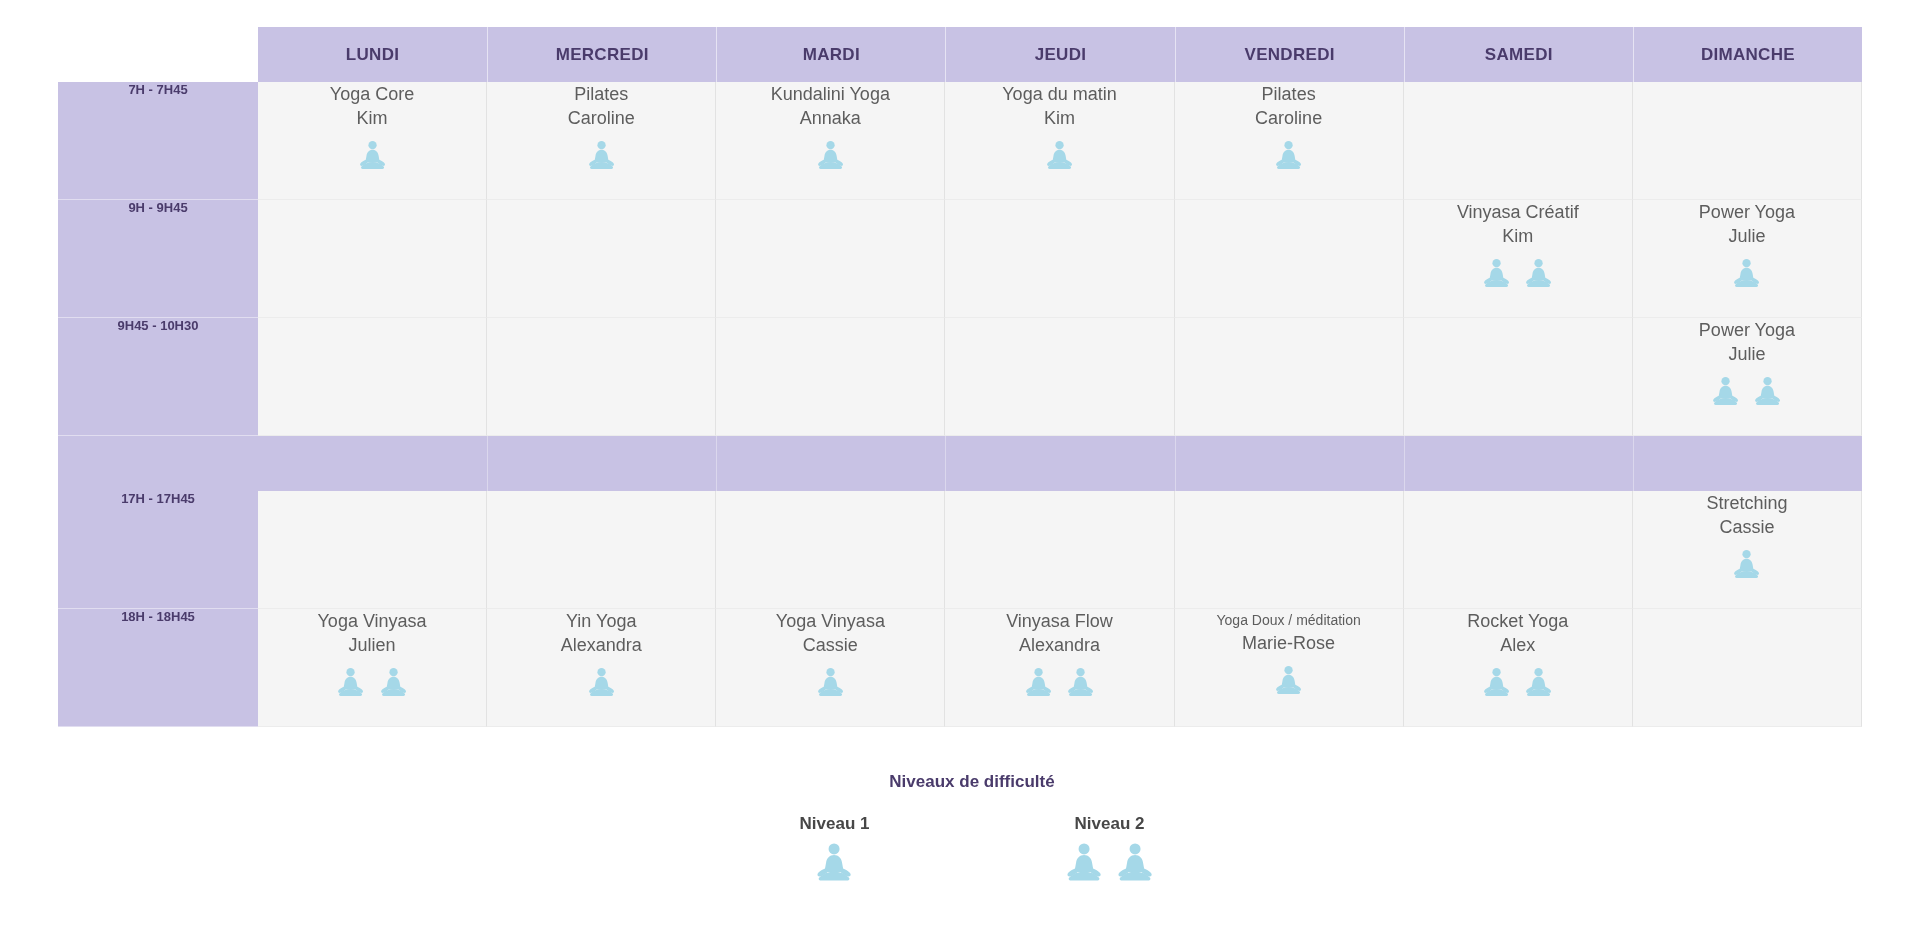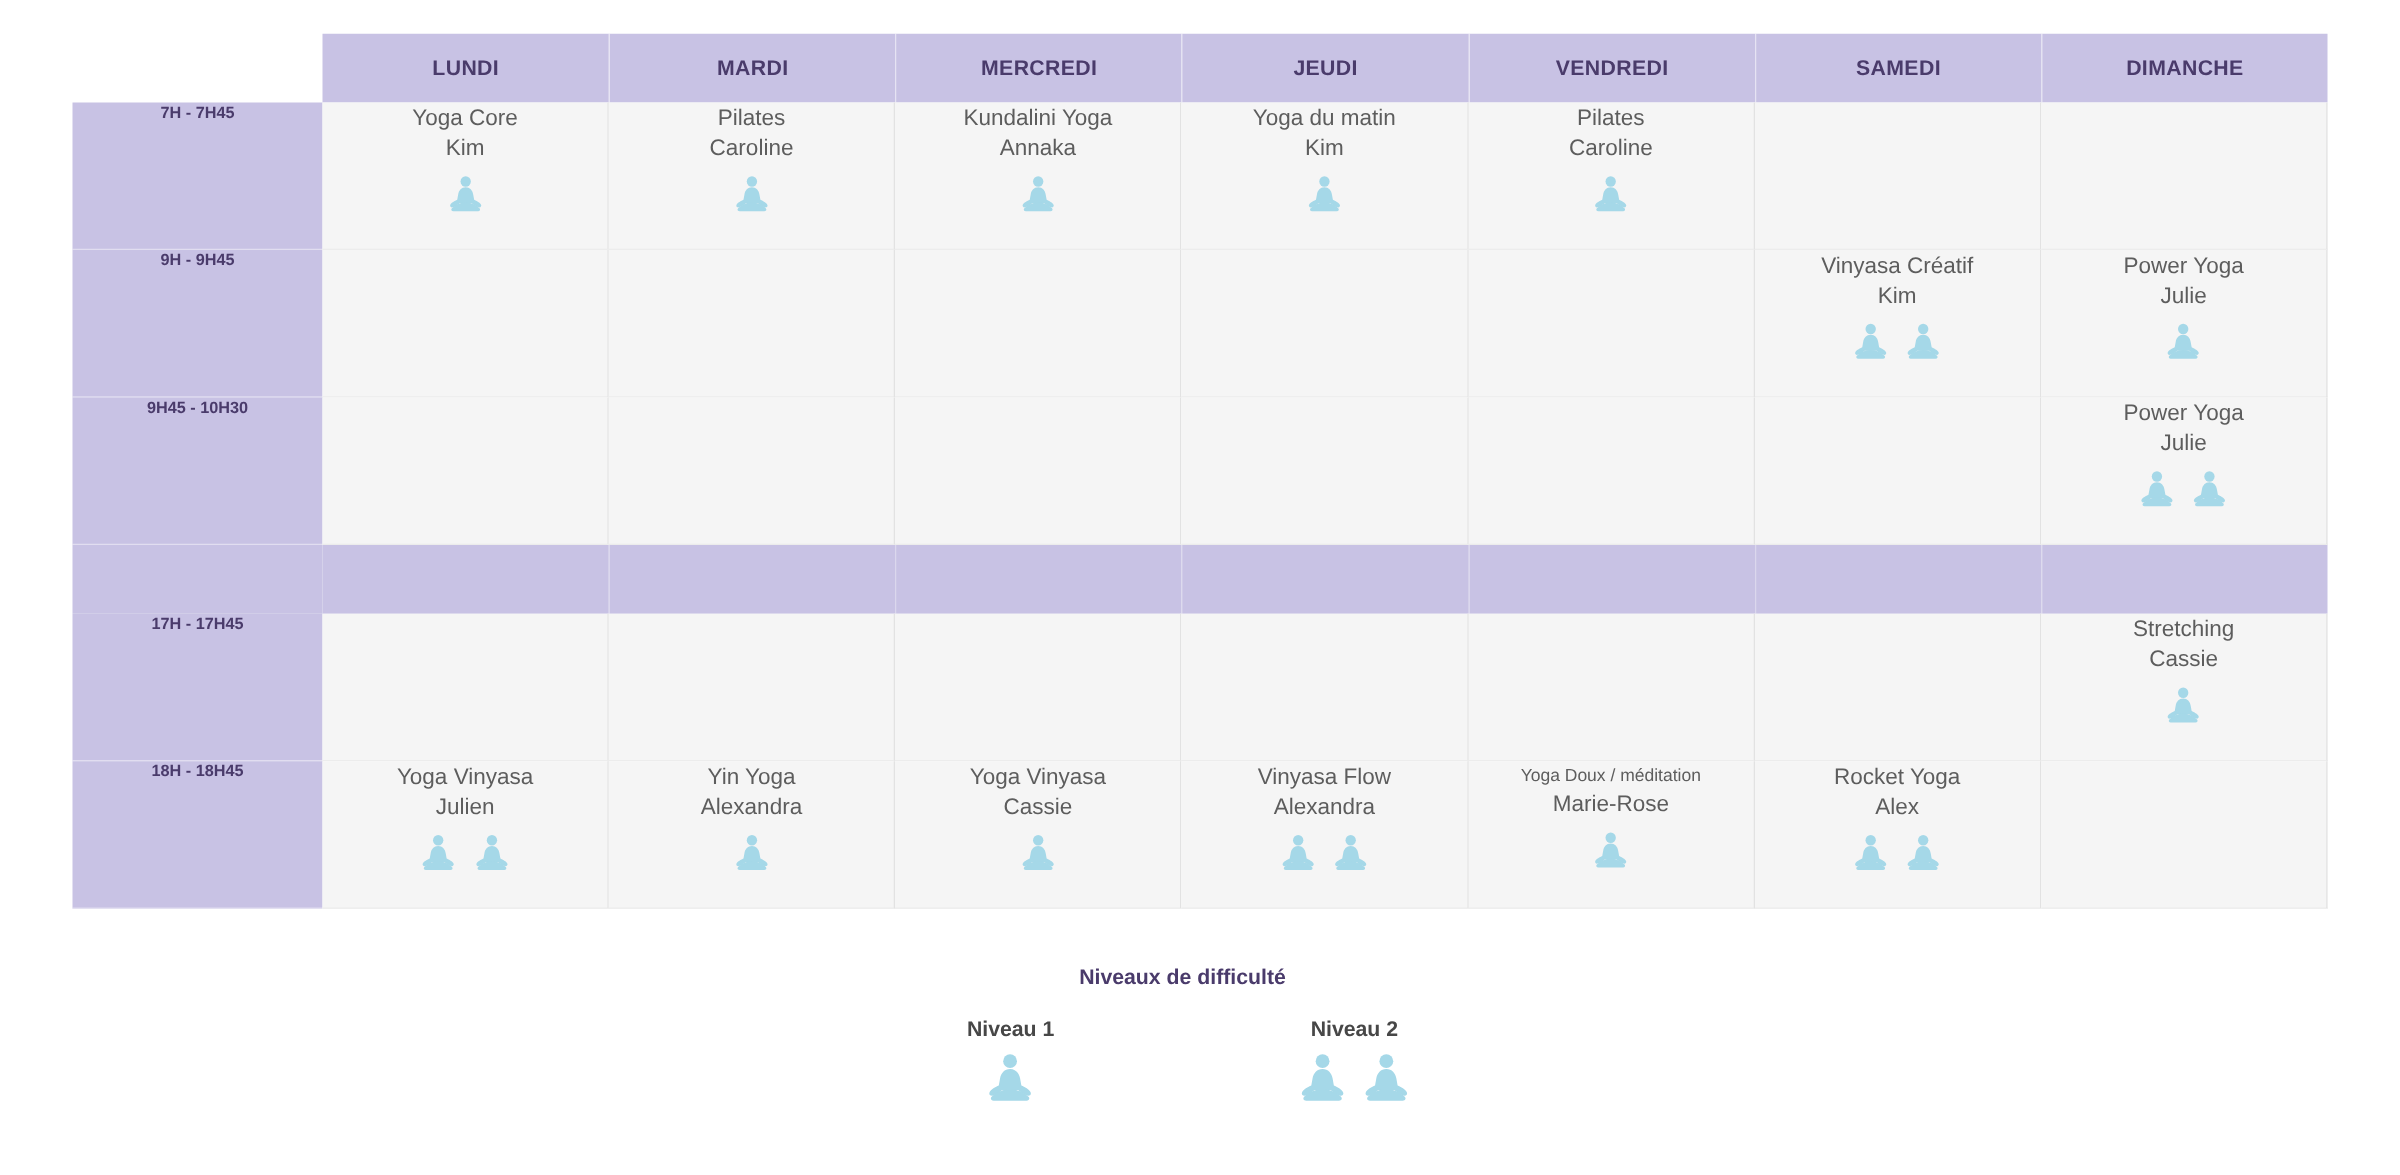--- a/index.html
+++ b/index.html
@@ -69,21 +69,21 @@
     line-height: 1.35;
   }
   .class-cell.compact .class-title { font-size: 14px; line-height: 1.6; }
 
   .class-level { display: flex; gap: 9px; margin-top: 9px; }
 
   .medi-icon { height: 30px; width: auto; fill: var(--icon-color); display: block; }
 
   .legend {
     position: absolute;
-    left: 44px;
+    left: 70px;
     top: 772px;
     width: 1804px;
     text-align: center;
   }
   .legend-title {
     color: var(--header-text);
     font-weight: bold;
     font-size: 17px;
   }
   .legend-items {
@@ -100,24 +100,24 @@
 </head>
 <body>
 
 <div class="page">
   <div class="grid" id="schedule-grid">
       <div class="corner"></div>
       <div class="day-header">
         <span>LUNDI</span>
       </div>
       <div class="day-header">
+        <span>MERCREDI</span>
+      </div>
+      <div class="day-header">
         <span>MARDI</span>
-      </div>
-      <div class="day-header">
-        <span>MERCREDI</span>
       </div>
       <div class="day-header">
         <span>JEUDI</span>
       </div>
       <div class="day-header">
         <span>VENDREDI</span>
       </div>
       <div class="day-header">
         <span>SAMEDI</span>
       </div>

